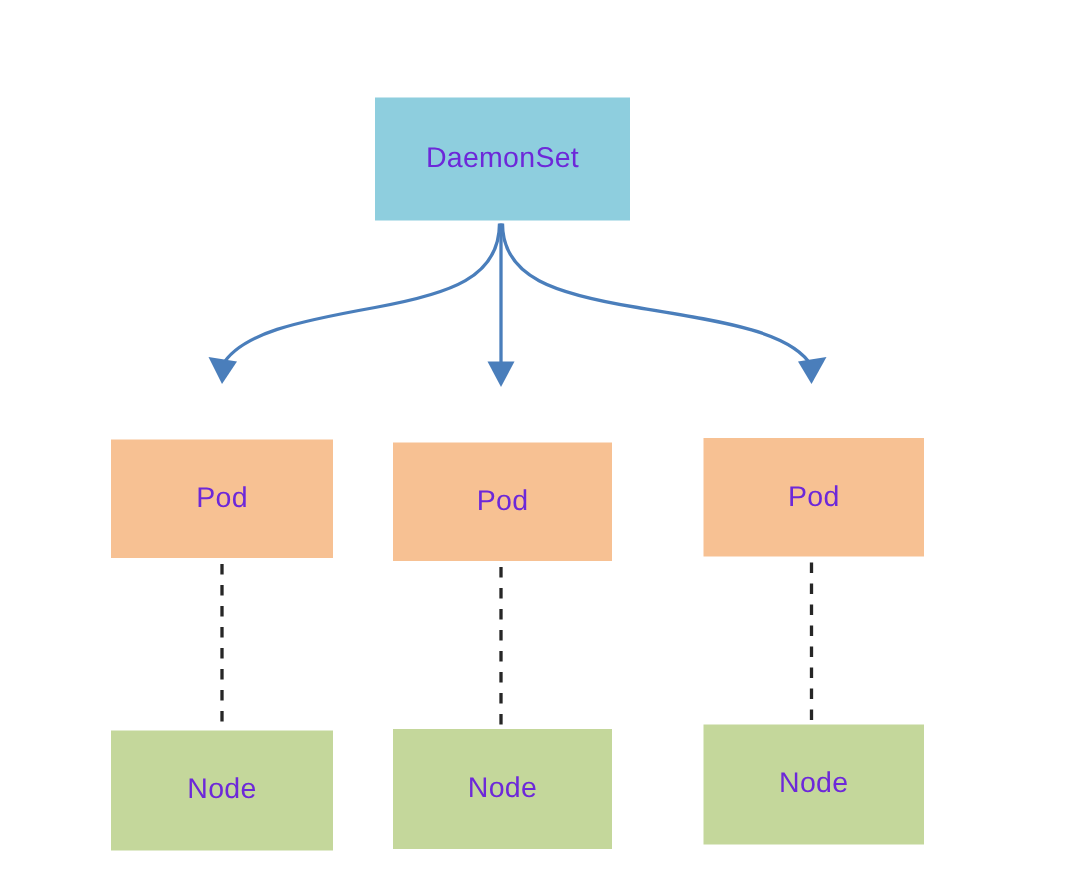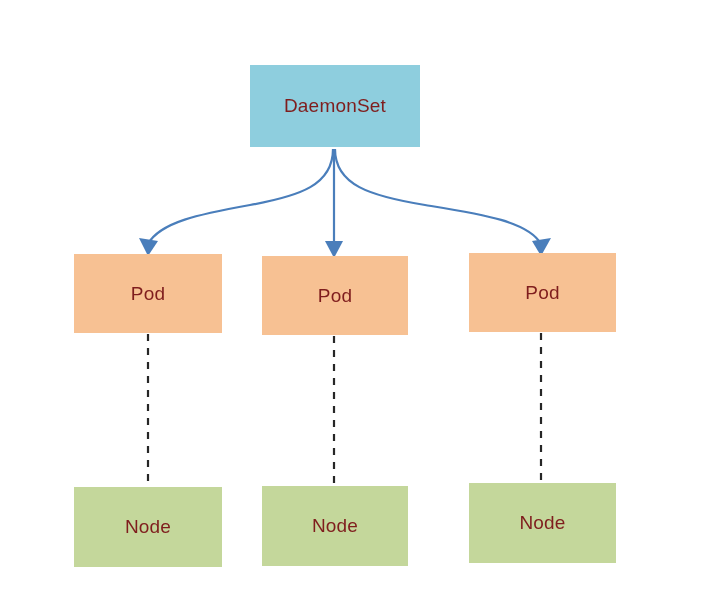--- a/index.html
+++ b/index.html
@@ -15,32 +15,33 @@
     width: 711px;
     height: 596px;
     background: #ffffff;
     overflow: hidden;
   }
   .node-box {
     position: absolute;
     display: flex;
     align-items: center;
     justify-content: center;
-    color: #7f1d1d;
+    color: #6d28d9;
     font-size: 19px;
     font-weight: 400;
     letter-spacing: 0.2px;
     box-sizing: border-box;
     user-select: none;
   }
   .box-daemonset {
     background: #8ecede;
   }
   .box-pod {
     background: #f7c193;
+    margin-top: 39px;
   }
   .box-node {
     background: #c4d79b;
   }
   #edges {
     position: absolute;
     left: 0;
     top: 0;
     width: 711px;
     height: 596px;

